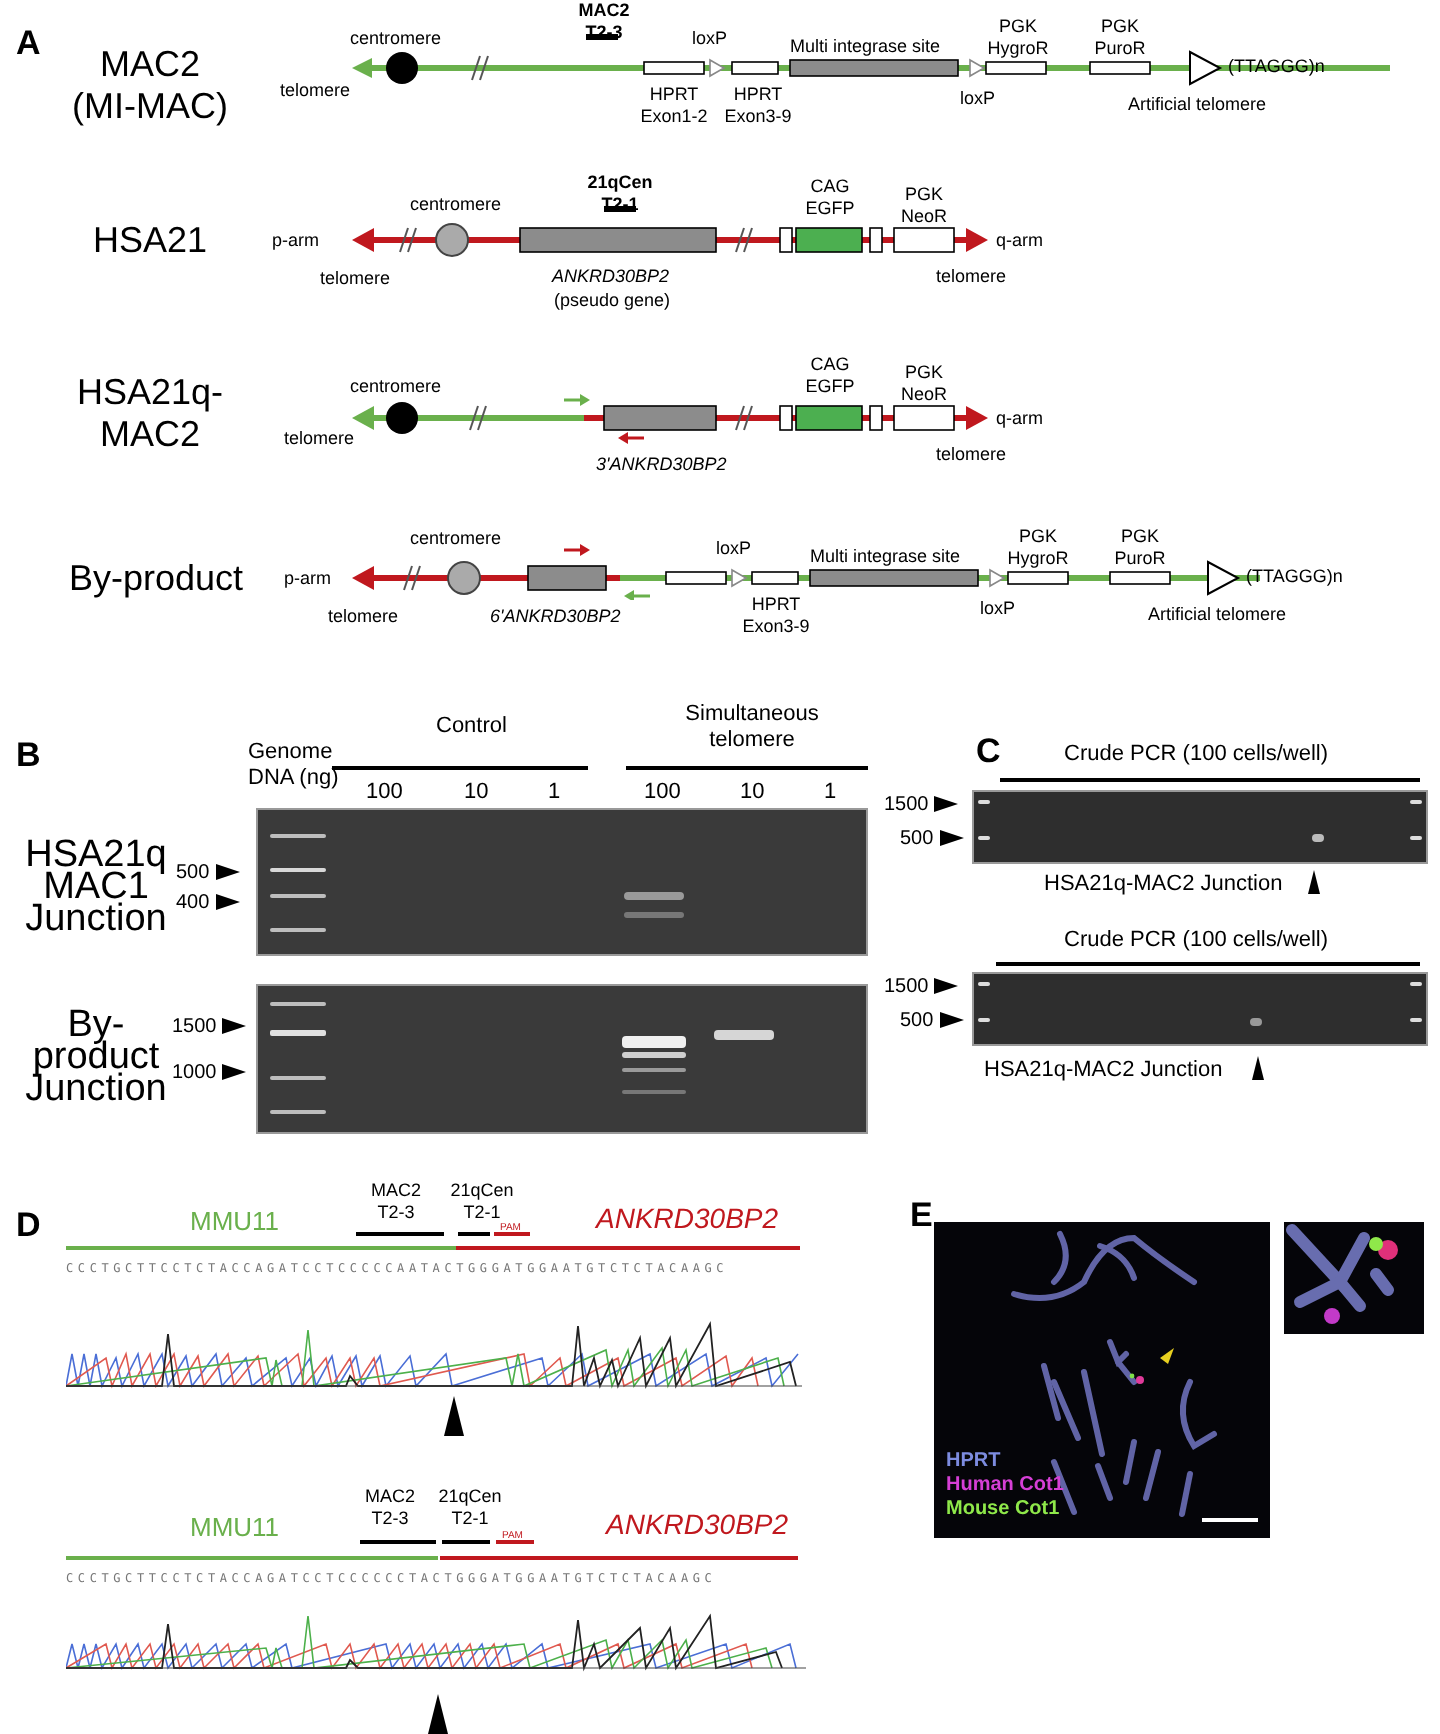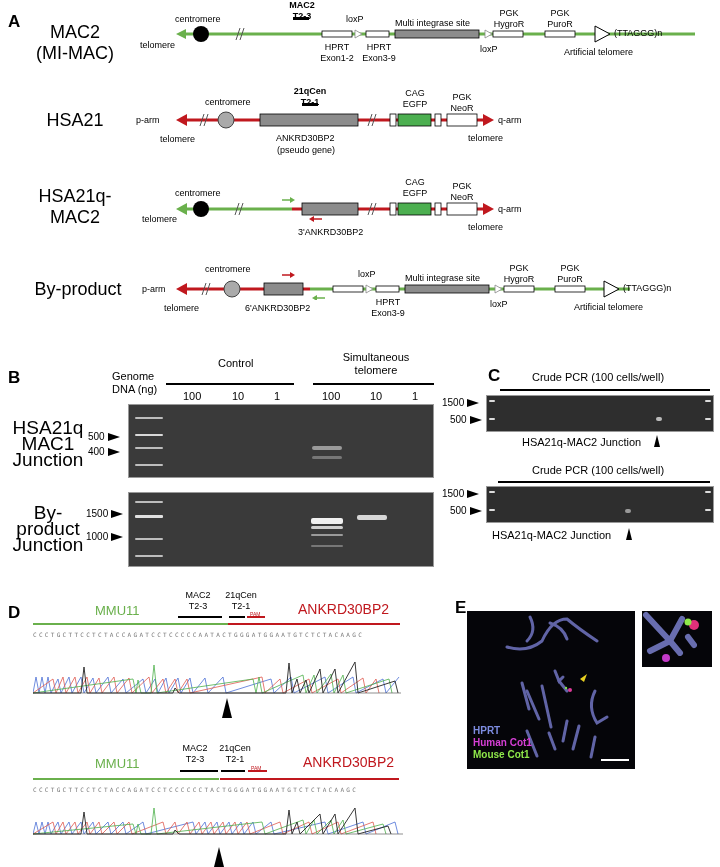--- a/index.html
+++ b/index.html
@@ -2,21 +2,21 @@
 <html><head>
 <meta charset="utf-8">
 <style>
   * { box-sizing: border-box; margin: 0; padding: 0; }
   body { width: 720px; height: 867px; background: #ffffff; position: relative; overflow: hidden; font-family: "Liberation Sans", sans-serif; color: #000; }
   .abs { position: absolute; }
   .panel-letter { position: absolute; font-weight: bold; font-size: 17px; font-family: "Liberation Sans", sans-serif; }
   .row-title { position: absolute; font-size: 18px; text-align: center; line-height: 21px; }
   .lbl { position: absolute; font-size: 9px; line-height: 11px; text-align: center; white-space: nowrap; }
   .lbl-b { font-weight: bold; }
-  .lbl-i { }
+  .lbl-i { font-style: italic; }
   .gel { position: absolute; background: #3a3a3a; border: 1px solid #999; }
   .band { position: absolute; background: #e8e8e8; border-radius: 2px; }
   .ladder { position: absolute; background: #bdbdbd; height: 2px; border-radius: 1px; }
   .seq { position: absolute; font-family: "DejaVu Sans Mono", monospace; font-size: 6px; letter-spacing: 2.3px; color: #777; white-space: nowrap; }
   .tri-down { position: absolute; width: 0; height: 0; border-left: 5px solid transparent; border-right: 5px solid transparent; border-bottom: 20px solid #000; }
   .side-lbl { position: absolute; font-size: 19px; text-align: center; line-height: 16px; }
   .marker { position: absolute; font-size: 10px; white-space: nowrap; }
   .mk-arrow { display: inline-block; width: 0; height: 0; border-top: 4px solid transparent; border-bottom: 4px solid transparent; border-left: 12px solid #000; vertical-align: middle; margin-left: 3px; }
 </style>
 </head>
@@ -192,21 +192,21 @@
   <div>HygroR</div>
 </div>
 <div class="lbl" style="left:554px; top:263px; width:32px;">
   <div>PGK</div>
   <div>PuroR</div>
 </div>
 <div class="lbl" style="left:623px; top:283px;">(TTAGGG)n</div>
 <div class="lbl" style="left:574px; top:302px;">Artificial telomere</div>
 
 <div class="panel-letter" style="left:8px; top:368px;">B</div>
-<div class="lbl" style="left:112px; top:370px; font-size:11px; line-height:13px; text-align:left;">
+<div class="lbl" style="left:124px; top:370px; font-size:11px; line-height:13px; text-align:left;">
   <div>Genome</div>
   <div>DNA (ng)</div>
 </div>
 <div class="lbl" style="left:218px; top:358px; font-size:11px;">Control</div>
 <div class="abs" style="left:166px; top:383px; width:128px; height:2px; background:#000;"></div>
 <div class="lbl" style="left:336px; top:351px; width:80px; font-size:11px; line-height:13px;">
   <div>Simultaneous</div>
   <div>telomere</div>
 </div>
 <div class="abs" style="left:313px; top:383px; width:121px; height:2px; background:#000;"></div>

